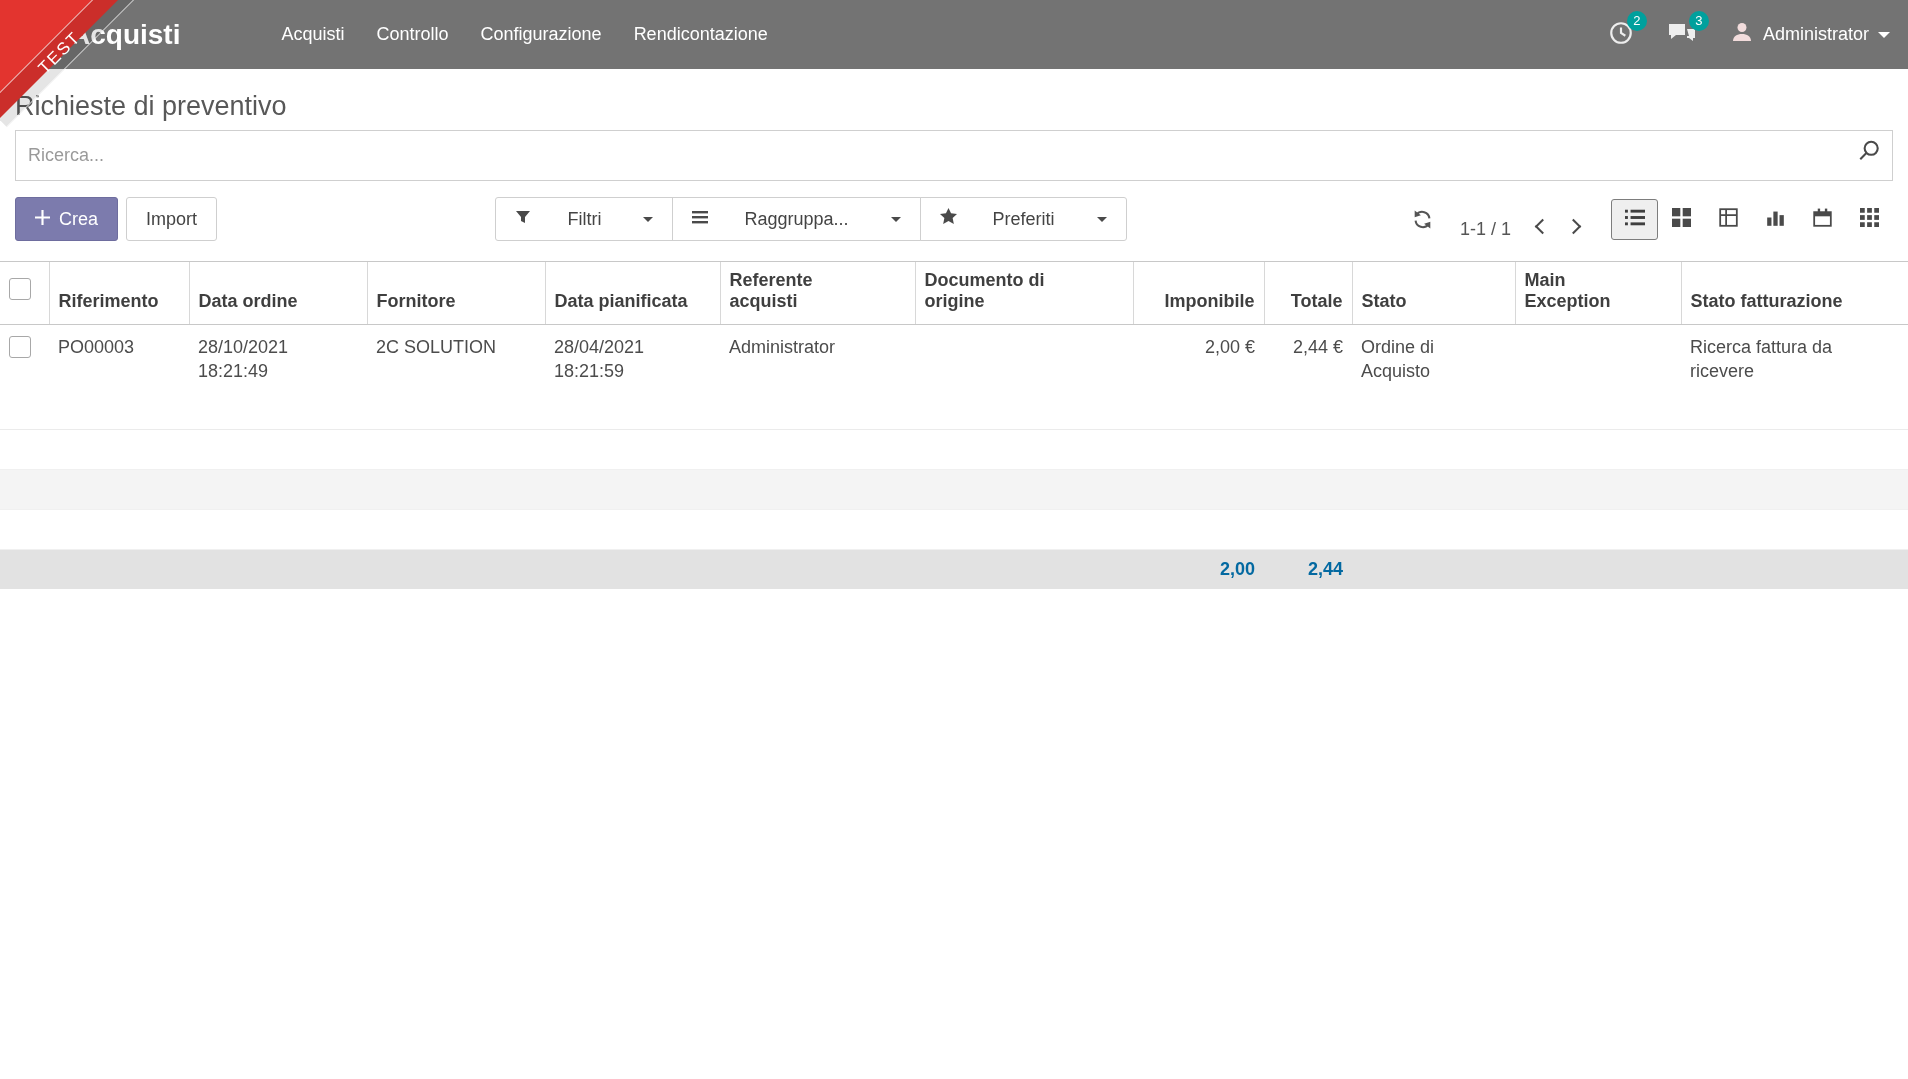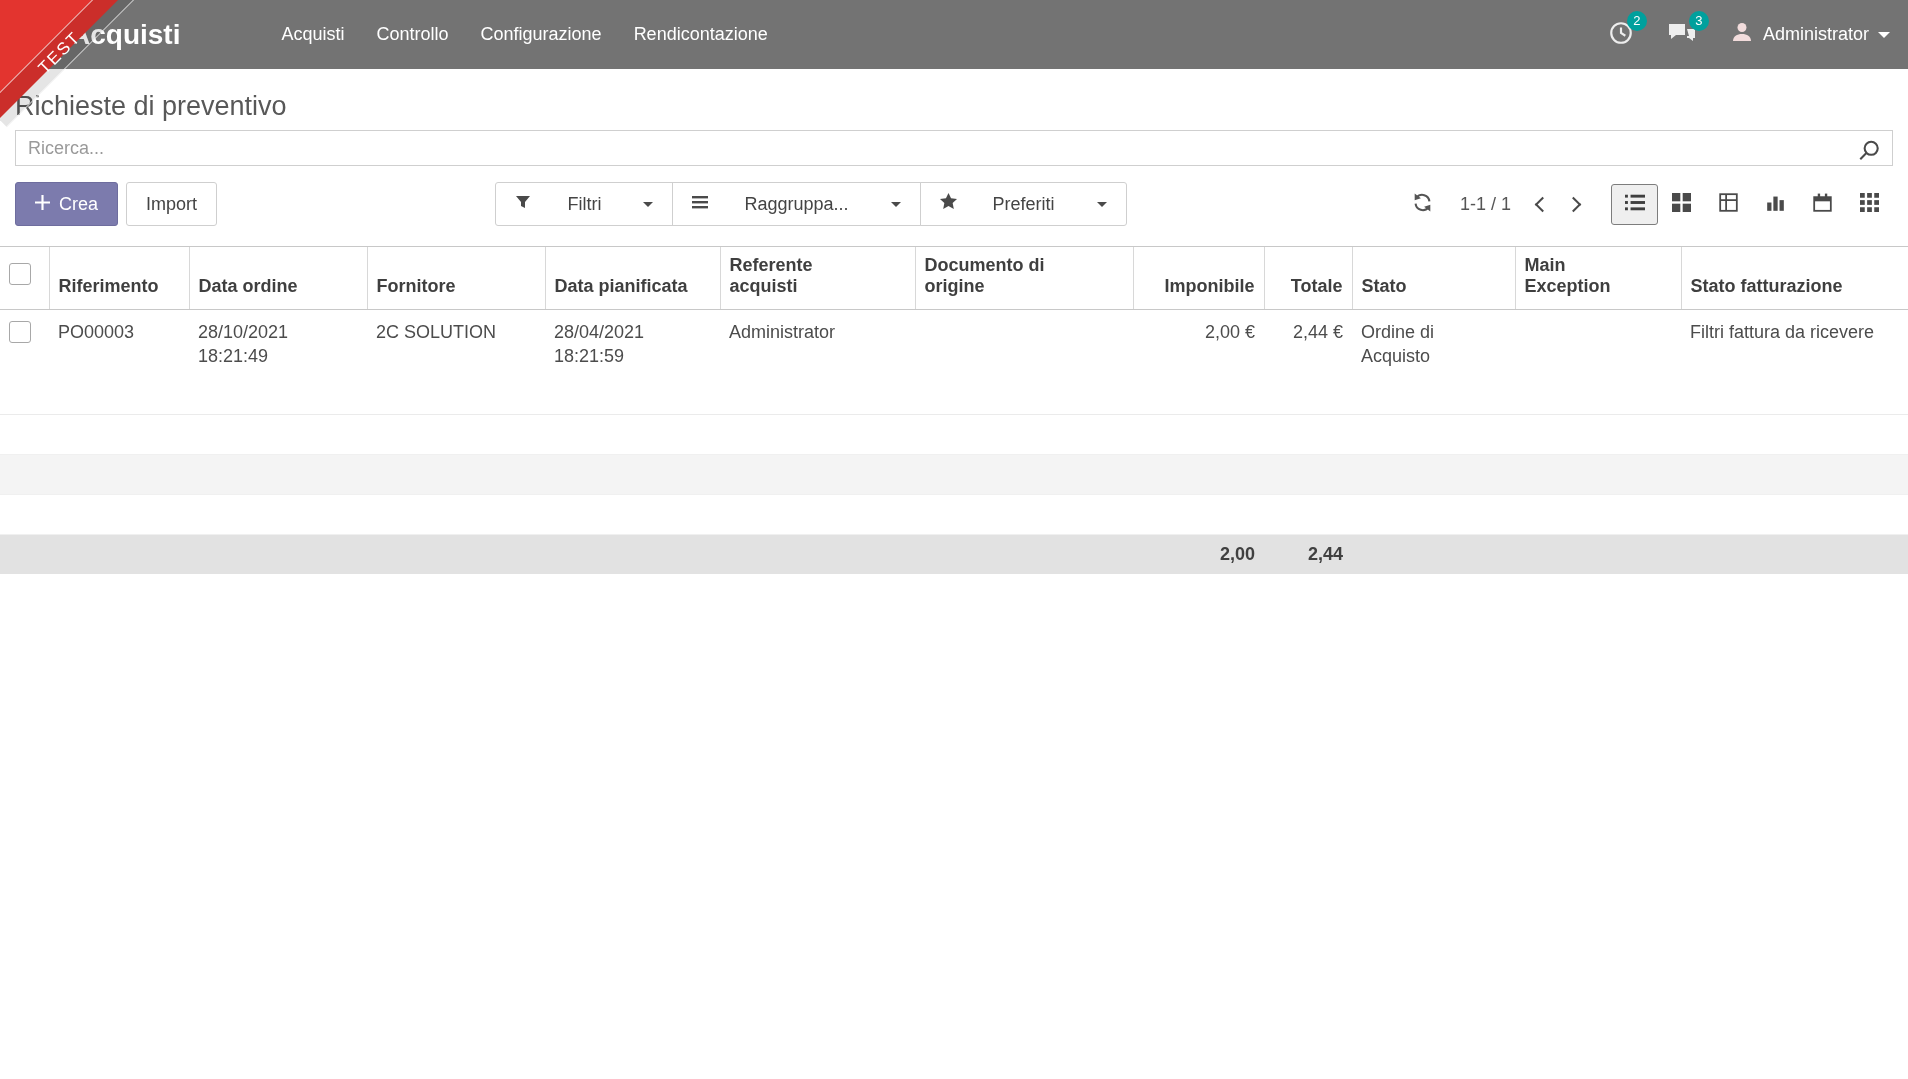--- a/index.html
+++ b/index.html
@@ -46,41 +46,41 @@
     border-bottom: 1px solid rgba(255,255,255,0.65);
     color: #fff; font-size: 17px; letter-spacing: 2px;
     text-align: center; padding: 4px 0;
   }
 
   
   .control-panel { padding: 14px 15px 0; }
   .page-title { font-size: 27px; font-weight: normal; color: #585858; margin: 8px 0 8px; }
   .searchbar { position: relative; margin-bottom: 16px; }
   .searchbar input {
-    width: 100%; height: 36px; border: 1px solid #cfcfcf; border-radius: 0;
+    width: 100%; height: 51px; border: 1px solid #cfcfcf; border-radius: 0;
     padding: 0 48px 0 12px; font-size: 18px; color: #4c4c4c; outline: none;
     font-family: "Liberation Sans", sans-serif;
   }
   .searchbar input::placeholder { color: #9a9a9a; }
   .search-icon { position: absolute; right: 12px; top: 9px; }
 
   .toolbar { display: flex; align-items: center; }
   .tb-left { display: flex; gap: 8px; }
   .btn {
     border: 1px solid #cfcfcf; background: #fff; color: #444;
     padding: 0 19px; height: 44px; border-radius: 3px; font-size: 18px;
     display: inline-flex; align-items: center; gap: 9px;
   }
   .btn-primary { background: #7c7bad; border-color: #6e6d9e; color: #fff; }
   .btn-group { margin: 0 auto; display: flex; }
   .btn-group .btn { border-radius: 0; margin-left: -1px; gap: 36px; }
   .btn-group .btn:first-child { border-radius: 3px 0 0 3px; margin-left: 0; }
   .btn-group .btn:last-child { border-radius: 0 3px 3px 0; }
 
-  .tb-right { display: flex; align-items: center; }
+  .tb-right { display: flex; align-items: flex-end; }
   .icon-btn { background: none; border: none; padding: 6px; display: flex; align-items: center; }
   .pager-text { font-size: 18px; color: #555; margin: 0 16px 0 20px; }
   .chev { display: inline-block; width: 11px; height: 11px; border-top: 2px solid #4a4a4a; border-right: 2px solid #4a4a4a; }
   .chev-left { transform: rotate(-135deg); }
   .chev-right { transform: rotate(45deg); }
   .pager-nav { padding: 8px 10px; }
 
   .view-switcher { display: flex; margin-left: 22px; }
   .vbtn { width: 47px; height: 41px; display: flex; align-items: center; justify-content: center; background: none; border: 1px solid transparent; }
   .vbtn.active { border-color: #7d7d7d; background: #efefef; border-radius: 3px; }
@@ -97,21 +97,21 @@
   .thw { display: inline-block; }
   .thw-narrow1 { max-width: 120px; } 
   .thw-narrow2 { max-width: 150px; } 
   .thw-narrow3 { max-width: 100px; } 
   th.num, td.num { text-align: right; }
   tbody td { vertical-align: top; padding: 11px 9px; border-bottom: 1px solid #ebebeb; line-height: 1.33; }
   tr.data-row { height: 105px; background: #fff; cursor: pointer; }
   tr.empty-row { height: 40px; }
   tr.empty-row.alt td { background: #f4f4f4; }
   tr.empty-row td { padding: 0; border-bottom: 1px solid #f0f0f0; }
-  tfoot td { background: #e2e2e2; font-weight: bold; color: #404040; padding: 9px; height: 39px; vertical-align: middle; }
+  tfoot td { background: #e2e2e2; font-weight: bold; color: #0369a1; padding: 9px; height: 39px; vertical-align: middle; }
   .checkbox {
     display: inline-block; width: 22px; height: 22px;
     border: 1px solid #a8a8a8; border-radius: 3px; background: #fff; cursor: pointer;
   }
 </style>
 </head>
 <body>
 
 <div class="page">
 
@@ -381,21 +381,21 @@
         <td>PO00003</td>
         <td>28/10/2021 18:21:49</td>
         <td>2C SOLUTION</td>
         <td>28/04/2021 18:21:59</td>
         <td>Administrator</td>
         <td></td>
         <td class="num">2,00 €</td>
         <td class="num">2,44 €</td>
         <td>Ordine di Acquisto</td>
         <td></td>
-        <td>Filtri fattura da ricevere</td>
+        <td>Ricerca fattura da ricevere</td>
       </tr>
       <tr class="empty-row">
           <td colspan="12"></td>
         </tr>
       <tr class="empty-row alt">
           <td colspan="12"></td>
         </tr>
       <tr class="empty-row">
           <td colspan="12"></td>
         </tr>

